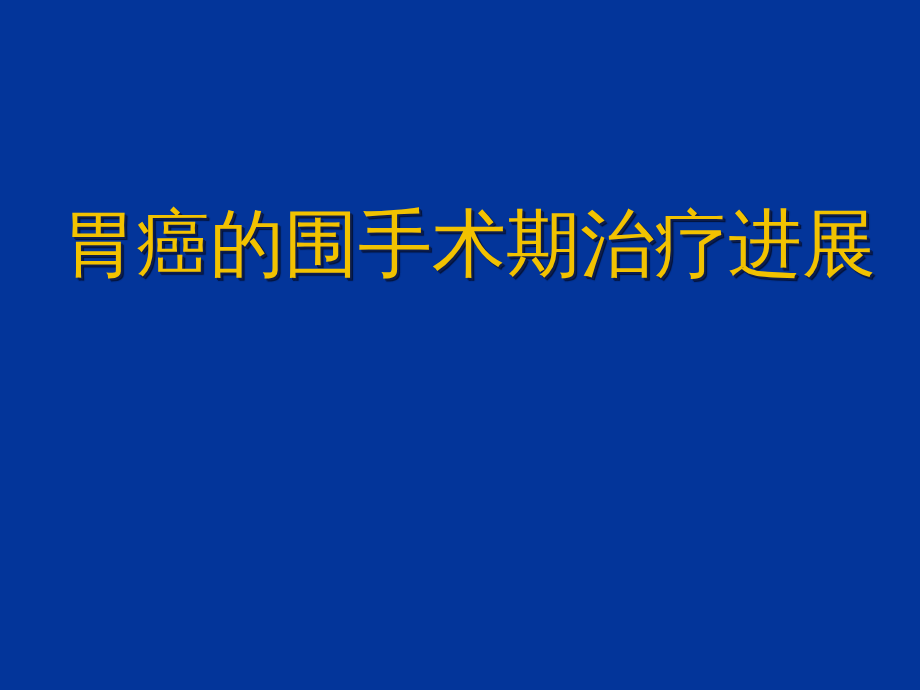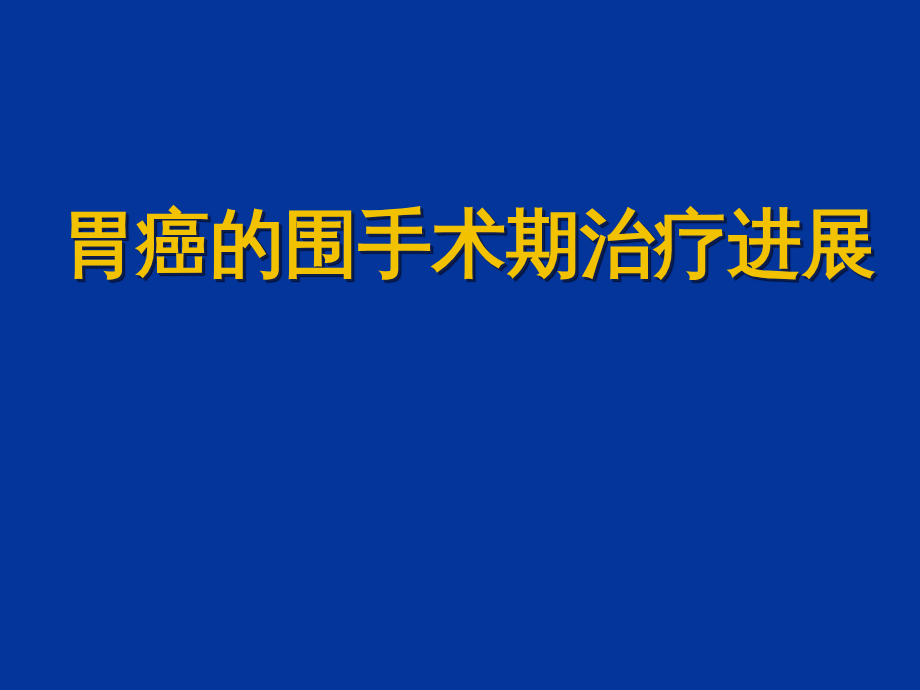--- a/index.html
+++ b/index.html
@@ -30,21 +30,21 @@
     height: 110px;
     display: flex;
     align-items: center;
     justify-content: flex-start;
   }
 
   #slide-title {
     font-family: "DejaVu Serif", "Liberation Serif", serif;
     font-size: 74px;
     line-height: 1.0;
-    font-weight: 700;
+    font-weight: 400;
     color: #f2c200;
     letter-spacing: 0px;
     white-space: nowrap;
     text-shadow:
        2px 2px 0 #0d1d4d,
        3px 3px 1px rgba(3, 12, 40, 0.85);
   }
 
   
   #body-block {

